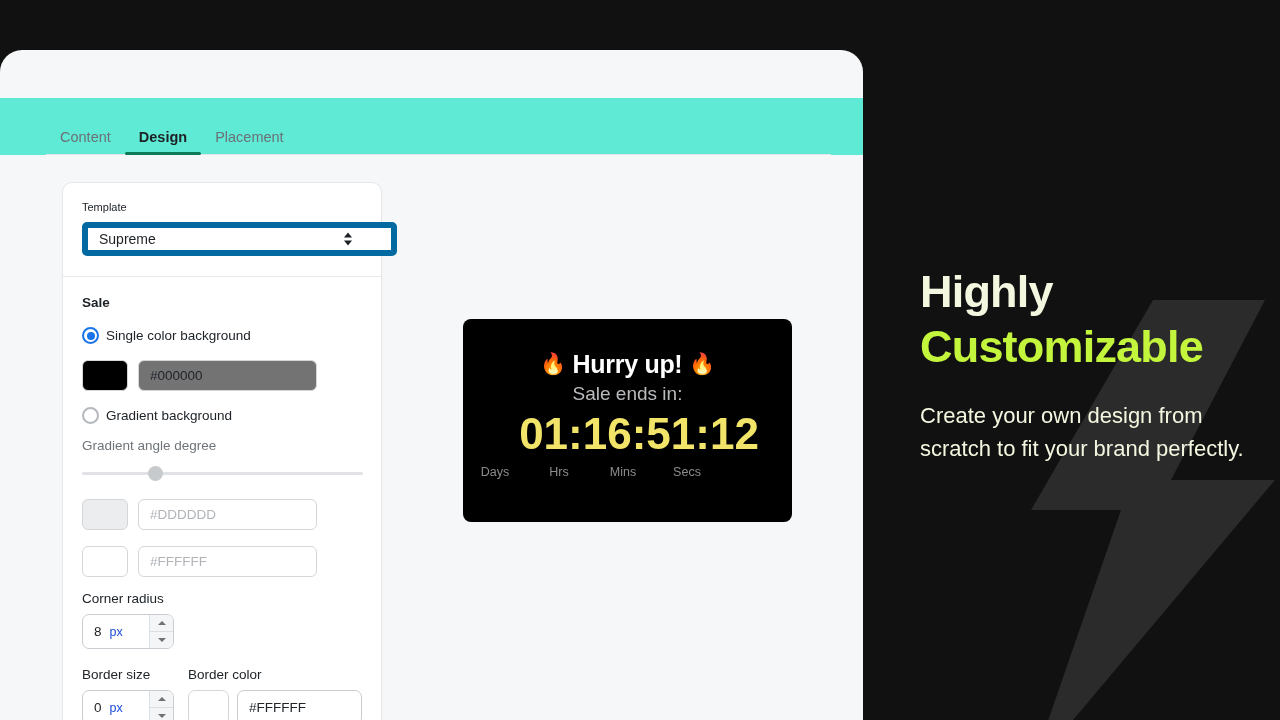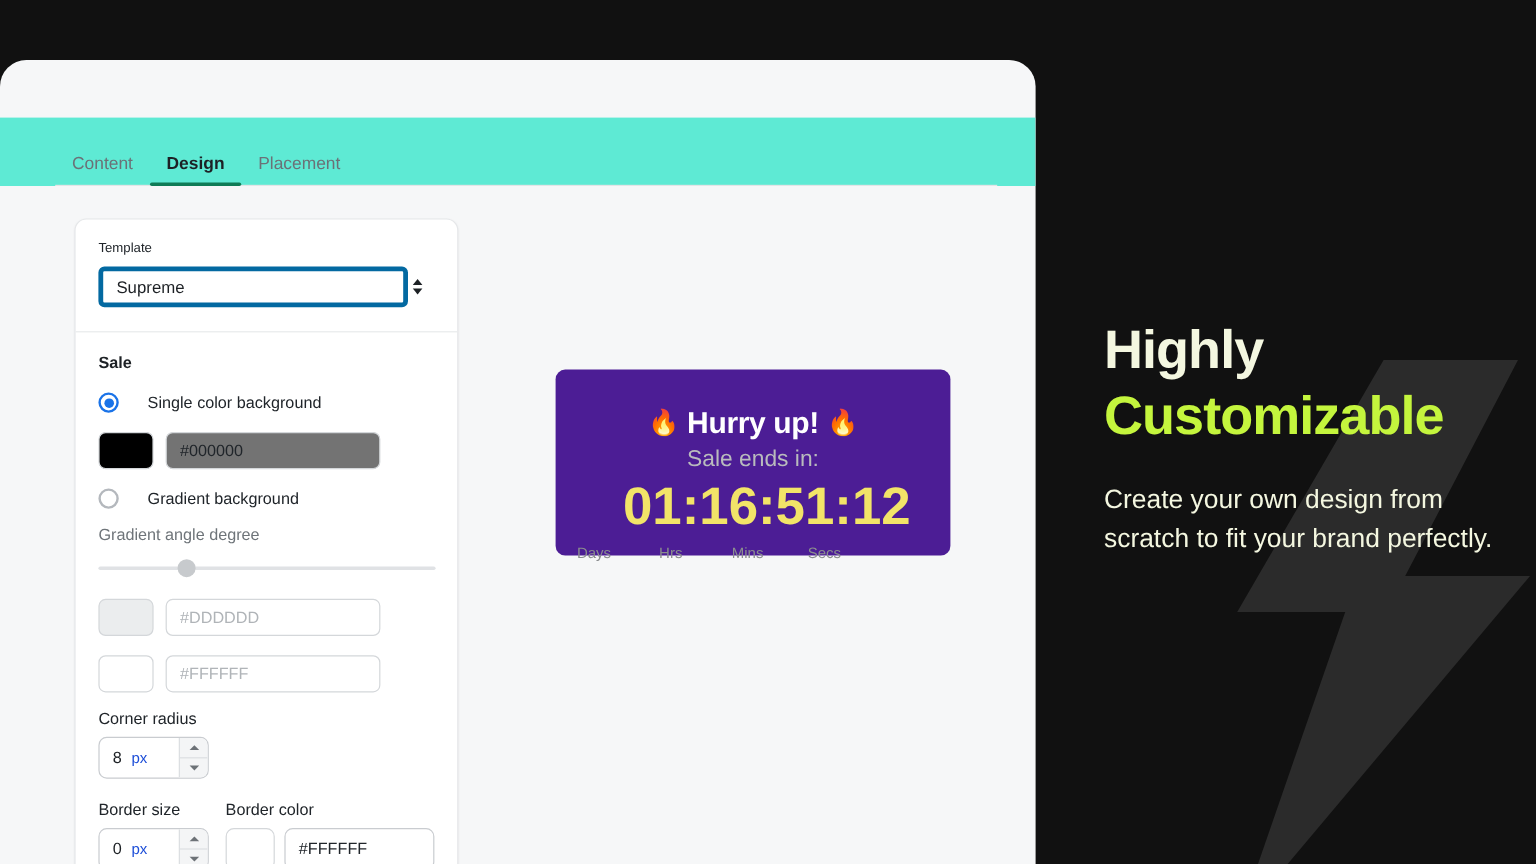--- a/index.html
+++ b/index.html
@@ -100,23 +100,23 @@
     color: #20252a;
     margin-bottom: 9px;
     display: block;
   }
 
   .select-wrap {
     position: relative;
     width: 281px;
   }
   .select-box {
-    width: 258px;
+    width: 315px;
     height: 34px;
-    border: 4px solid #0369a1;
+    border: 6px solid #0369a1;
     border-radius: 5px;
     background: #ffffff;
     display: flex;
     align-items: center;
     padding: 0 11px;
     font-size: 14px;
     color: #1d2125;
     cursor: pointer;
   }
   .select-chevrons {
@@ -140,21 +140,21 @@
   .section-title {
     font-size: 13.5px;
     font-weight: bold;
     color: #1d2125;
     margin-bottom: 17px;
   }
 
   .radio-row {
     display: flex;
     align-items: center;
-    gap: 24px;
+    gap: 7px;
     margin-bottom: 16px;
     cursor: pointer;
   }
   .radio {
     width: 17px; height: 17px;
     border-radius: 50%;
     border: 2px solid #b4b8bd;
     background: #fff;
     flex: none;
     position: relative;
@@ -305,24 +305,24 @@
     padding: 0 11px;
     font-size: 13.5px;
     color: #20252a;
     background: #fff;
   }
 
   
   .preview-card {
     position: absolute;
     left: 463px;
-    top: 258px;
+    top: 269px;
     width: 329px;
-    height: 155px;
-    background: #4c1d95;
+    height: 203px;
+    background: #000000;
     border-radius: 8px;
   }
   .preview-inner {
     position: absolute;
     left: 0; right: 0;
     top: 32px;
     text-align: center;
   }
   .hurry {
     font-size: 25px;

